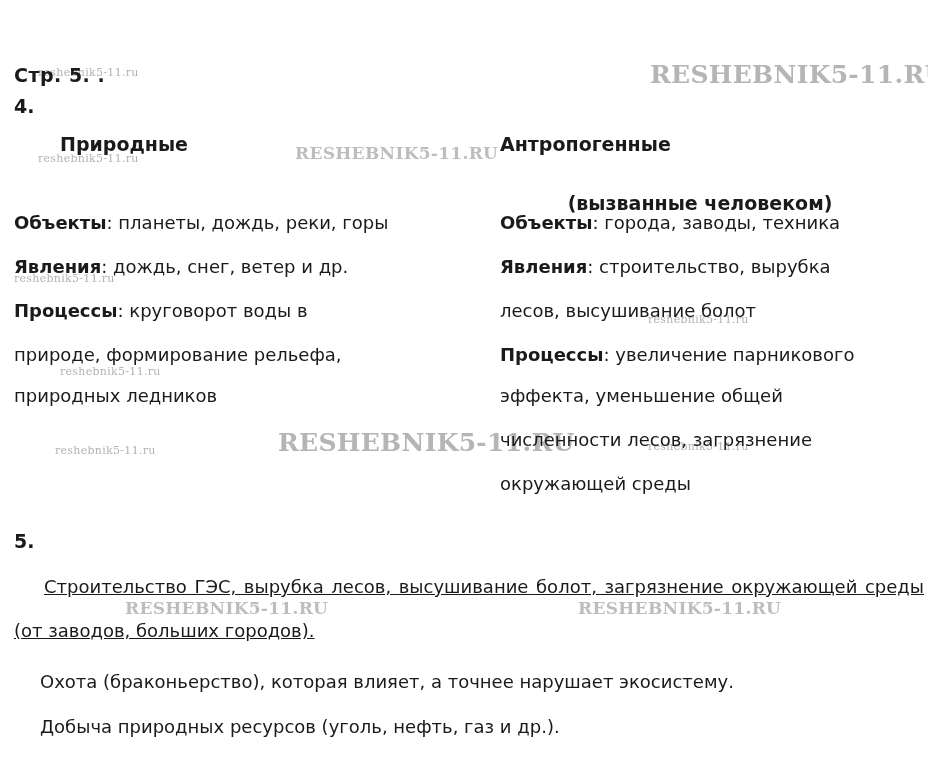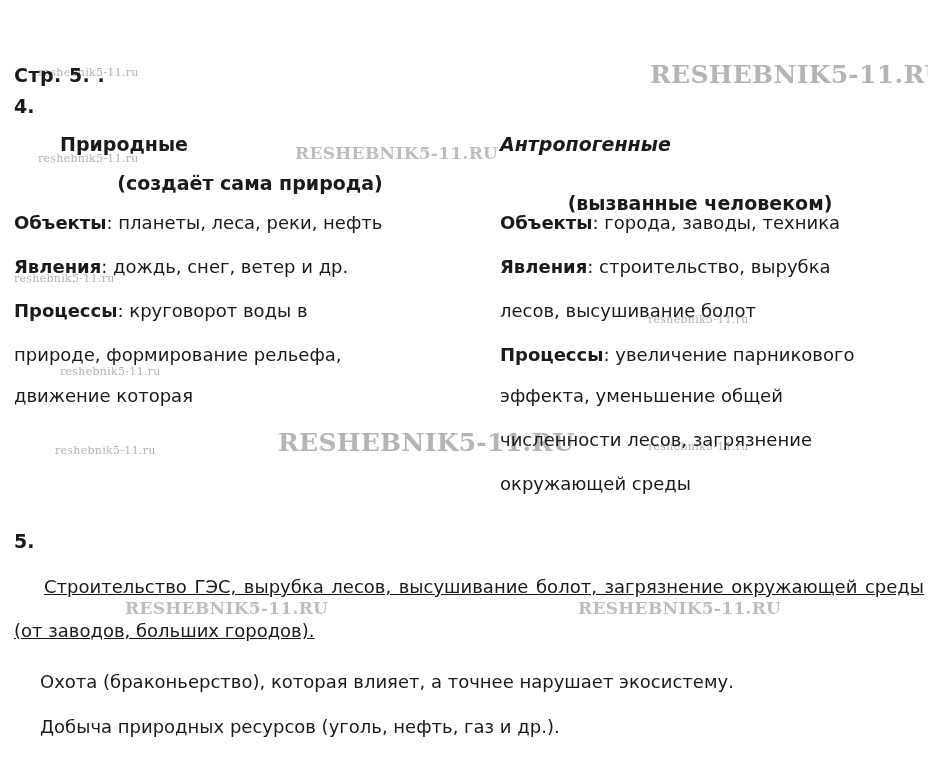--- a/index.html
+++ b/index.html
@@ -71,21 +71,21 @@
   }
   .col-sub {
     position: absolute;
     font-size: 19px;
     font-weight: bold;
     text-align: center;
   }
 
   #left-head { left: 60px; top: 133px; width: 380px; }
   #left-sub  { left: 60px; top: 172px; width: 380px; }
-  #right-head{ left: 500px; top: 133px; width: 400px; font-style: italic; }
+  #right-head{ left: 500px; top: 133px; width: 400px; }
   #right-sub { left: 500px; top: 172px; width: 400px; margin-top: 20px; }
 
   .entry {
     position: absolute;
     font-size: 18px;
     line-height: 40px;
     white-space: nowrap;
   }
   .entry b {
     font-weight: bold;
@@ -131,36 +131,35 @@
       <div class="wm small" style="left: 55px; top: 444px;">reshebnik5-11.ru</div>
       <div class="wm mid" style="left: 125px; top: 598px;">RESHEBNIK5-11.RU</div>
       <div class="wm mid" style="left: 578px; top: 598px;">RESHEBNIK5-11.RU</div>
     </div>
 
   <div class="page-label">Стр. 5. .</div>
 
   <div class="task-num" id="task4-num">4.</div>
 
   <div class="col-head" id="left-head">Природные</div>
-  <div class="col-sub" id="left-sub">(создаёт сама природа)</div>
 
   <div class="col-head" id="right-head">Антропогенные</div>
   <div class="col-sub" id="right-sub">(вызванные человеком)</div>
 
   <div class="entry col-left" style="top:203px">
-    <b>Объекты</b><span>: </span><span class="cont">планеты, леса, реки, нефть</span>
+    <b>Объекты</b><span>: </span><span class="cont">планеты, дождь, реки, горы</span>
   </div>
   <div class="entry col-left" style="top:247px">
     <b>Явления</b><span>: </span><span class="cont">дождь, снег, ветер и др.</span>
   </div>
   <div class="entry col-left" style="top:291px">
     <b>Процессы</b><span>: </span><span class="cont">круговорот воды в</span>
   </div>
   <div class="entry col-left" style="top:335px">природе, формирование рельефа,</div>
-  <div class="entry col-left" style="top:376px">движение которая</div>
+  <div class="entry col-left" style="top:376px">природных ледников</div>
 
   <div class="entry col-right" style="top:203px">
     <b>Объекты</b><span>: </span><span class="cont">города, заводы, техника</span>
   </div>
   <div class="entry col-right" style="top:247px">
     <b>Явления</b><span>: </span><span class="cont">строительство, вырубка</span>
   </div>
   <div class="entry col-right" style="top:291px">лесов, высушивание болот</div>
   <div class="entry col-right" style="top:335px">
     <b>Процессы</b><span>: </span><span class="cont">увеличение парникового</span>

